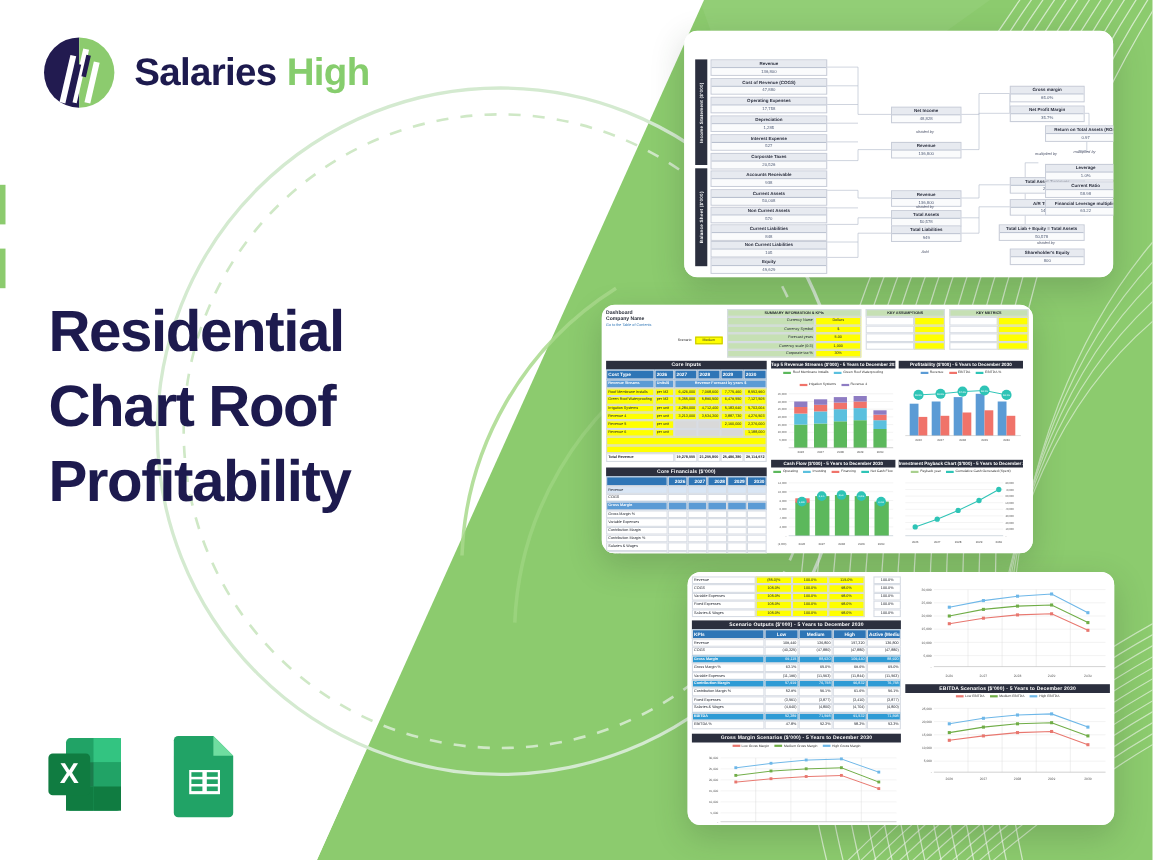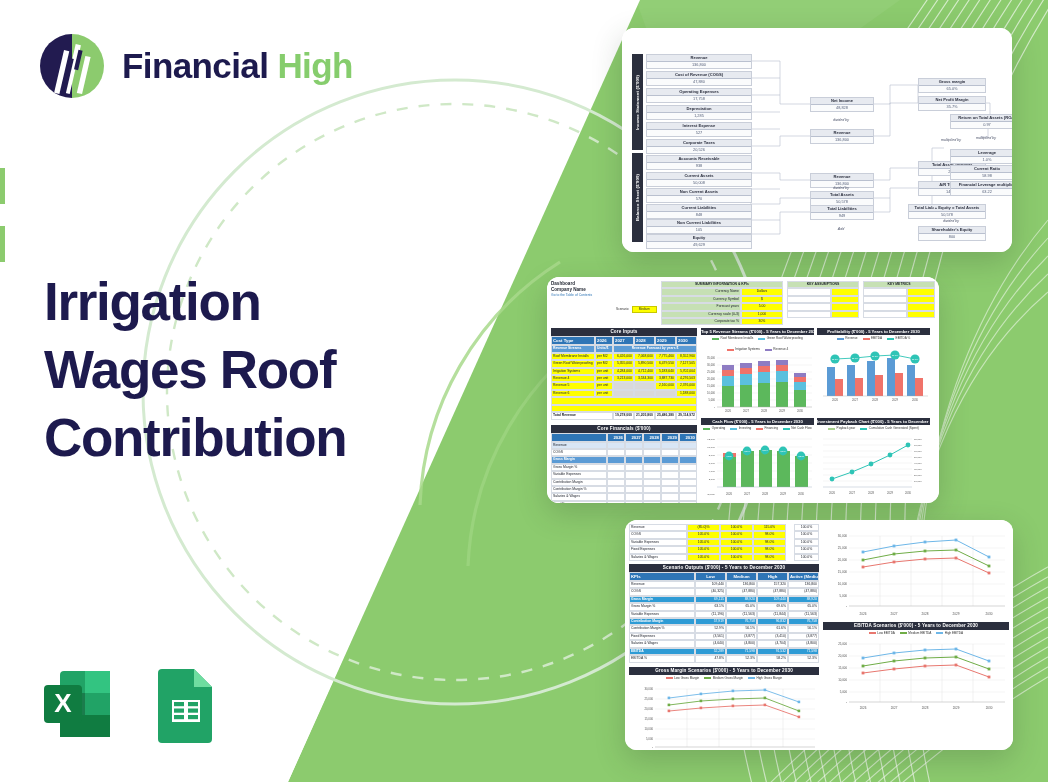--- a/index.html
+++ b/index.html
@@ -171,27 +171,27 @@
             <rect x="34" y="14" width="5.4" height="50" transform="rotate(13 36.7 39)"></rect>
             <rect x="45" y="26" width="5.4" height="38" transform="rotate(13 47.7 45)"></rect>
           </g>
           <g fill="#221b50">
             <rect x="29.6" y="28" width="4.2" height="36" transform="rotate(13 31.7 46)"></rect>
             <rect x="40.2" y="20" width="4.2" height="20" transform="rotate(13 42.3 30)"></rect>
           </g>
           <path d="M36 4 A32 32 0 0 0 36 68 Z" fill="none"></path>
         </svg>
       </div>
-      <div class="logo-text"><span>Financial</span>&nbsp;<span class="accent">High</span></div>
+      <div class="logo-text"><span>Salaries</span>&nbsp;<span class="accent">High</span></div>
     </div>
 
     <div class="headline">
-      <div>Irrigation</div>
-      <div>Wages Roof</div>
-      <div>Contribution</div>
+      <div>Residential</div>
+      <div>Chart Roof</div>
+      <div>Profitability</div>
     </div>
 
     <div class="badges">
       <div class="badge">
         <svg viewBox="0 0 82 82" width="82" height="82">
           <rect x="24" y="8" width="50" height="66" rx="4" fill="#21a366"></rect>
           <rect x="49" y="8" width="25" height="22" fill="#33c481"></rect>
           <rect x="49" y="30" width="25" height="22" fill="#21a366"></rect>
           <rect x="49" y="52" width="25" height="22" fill="#107c41"></rect>
           <rect x="24" y="30" width="25" height="22" fill="#185c37" opacity=".55"></rect>

